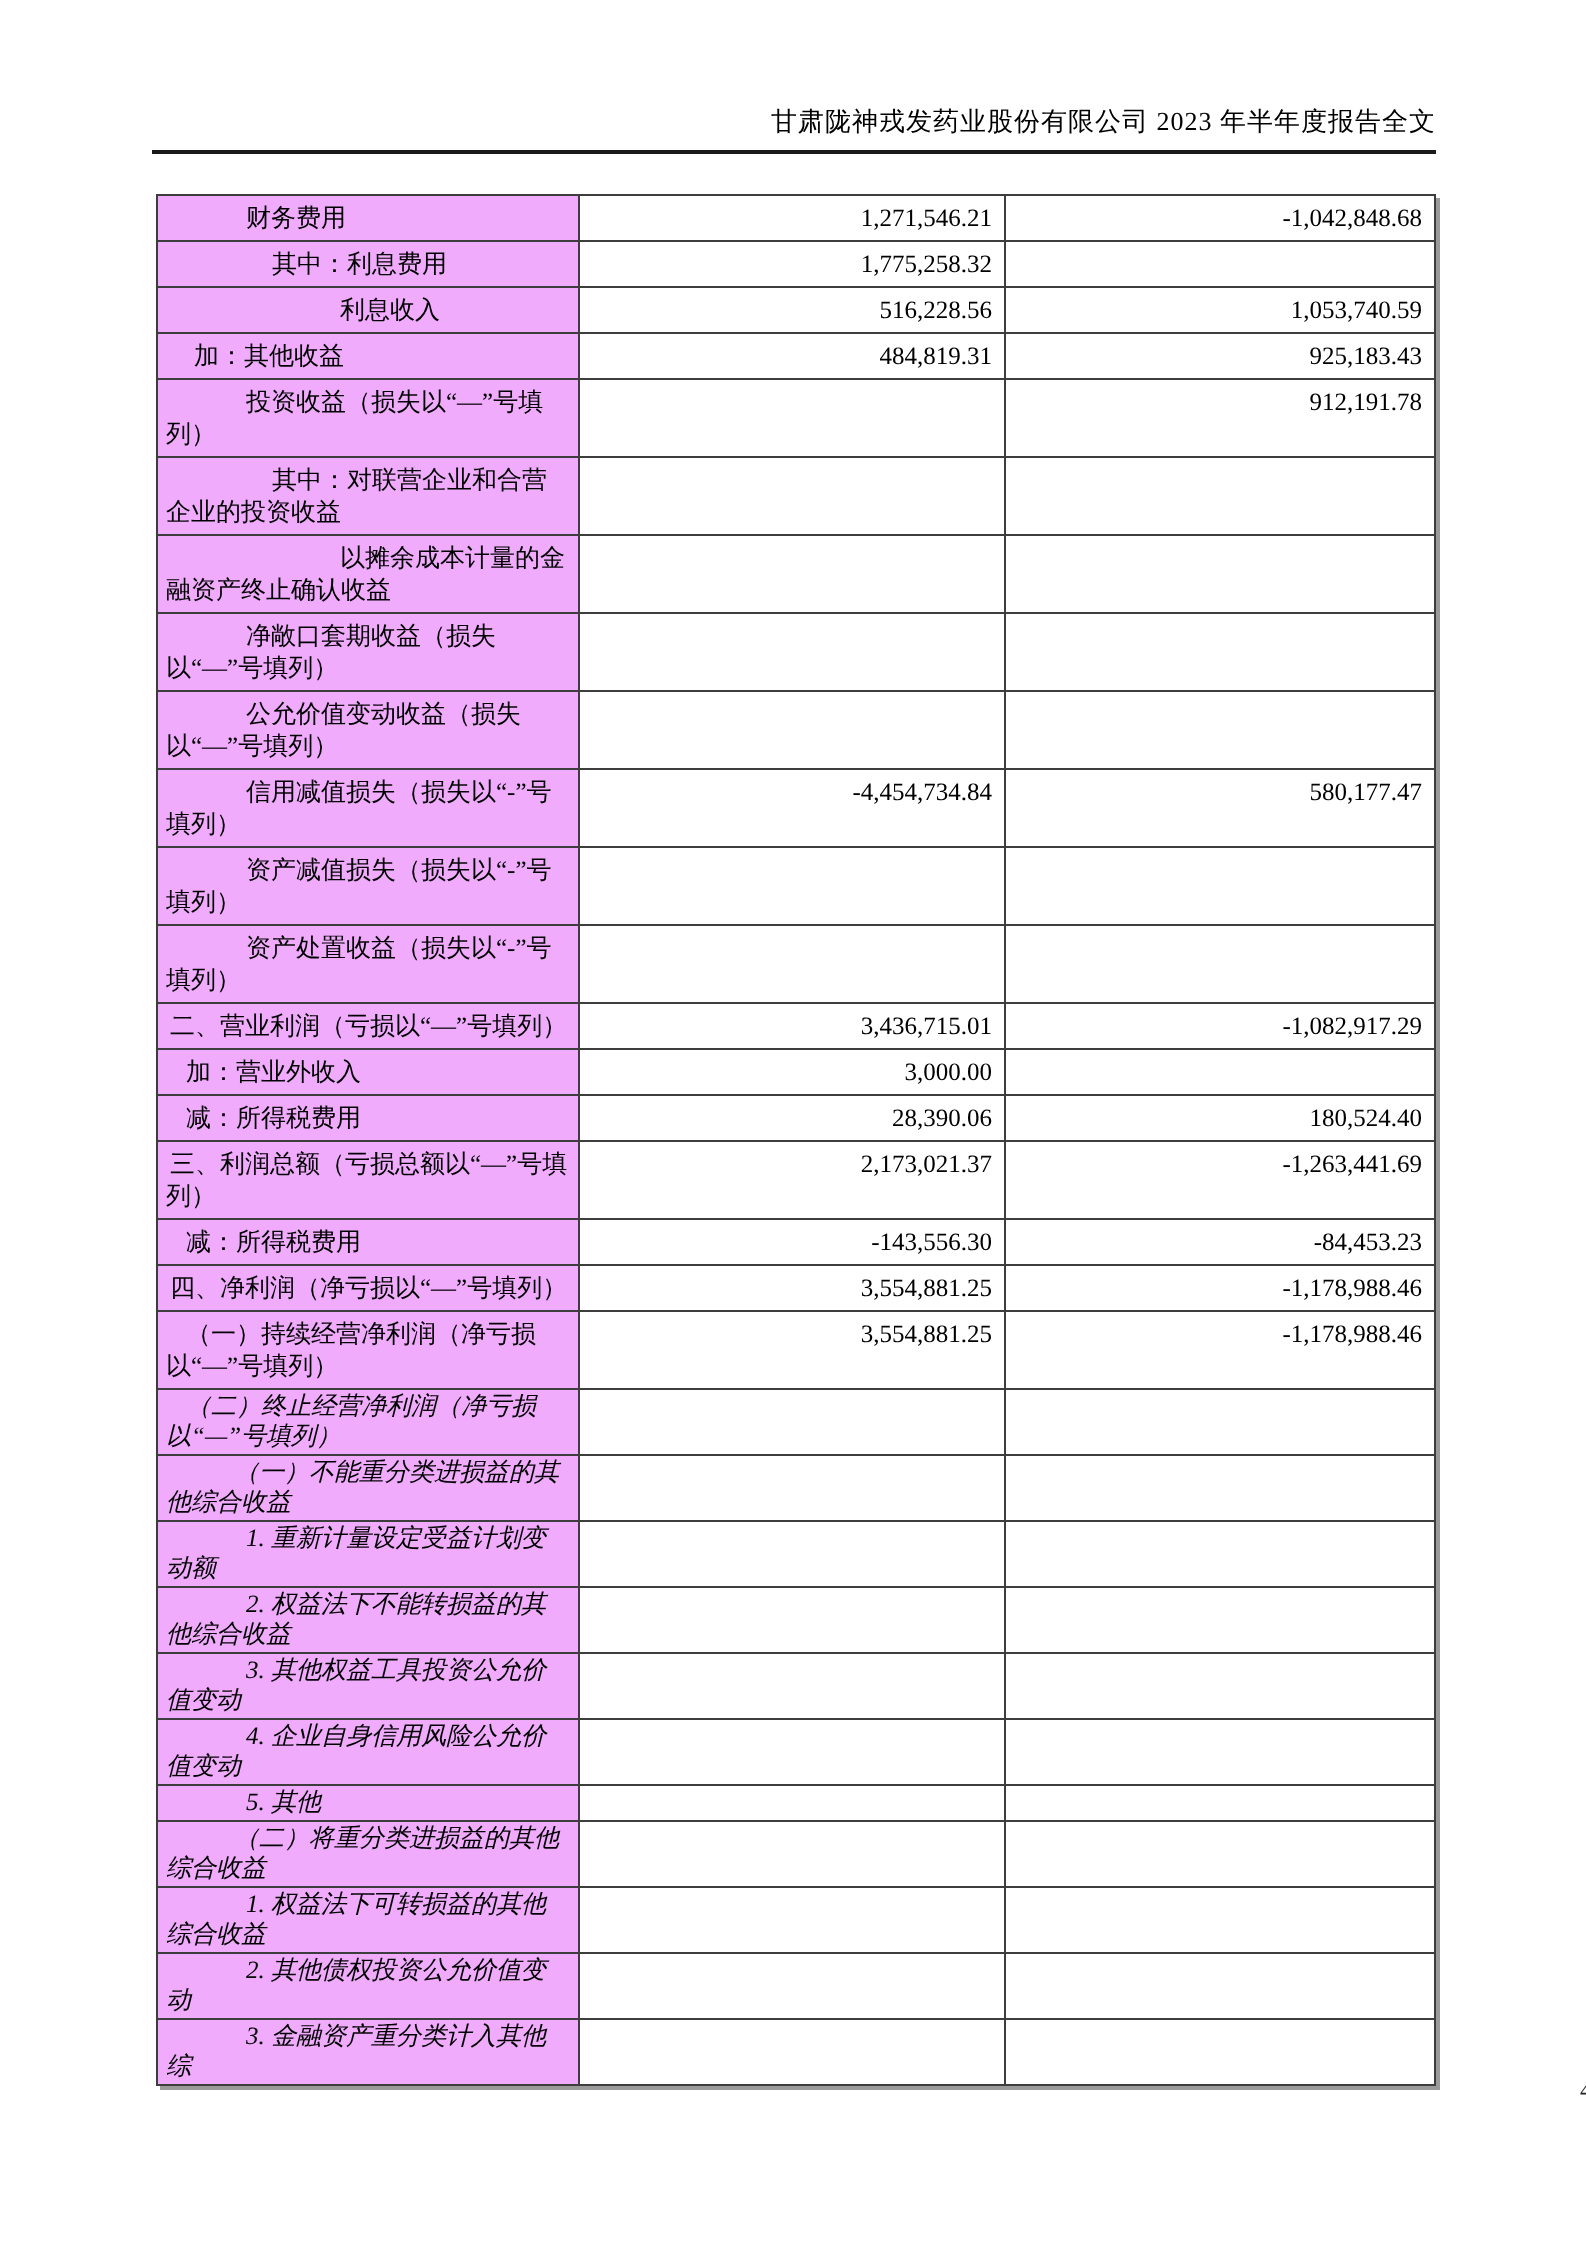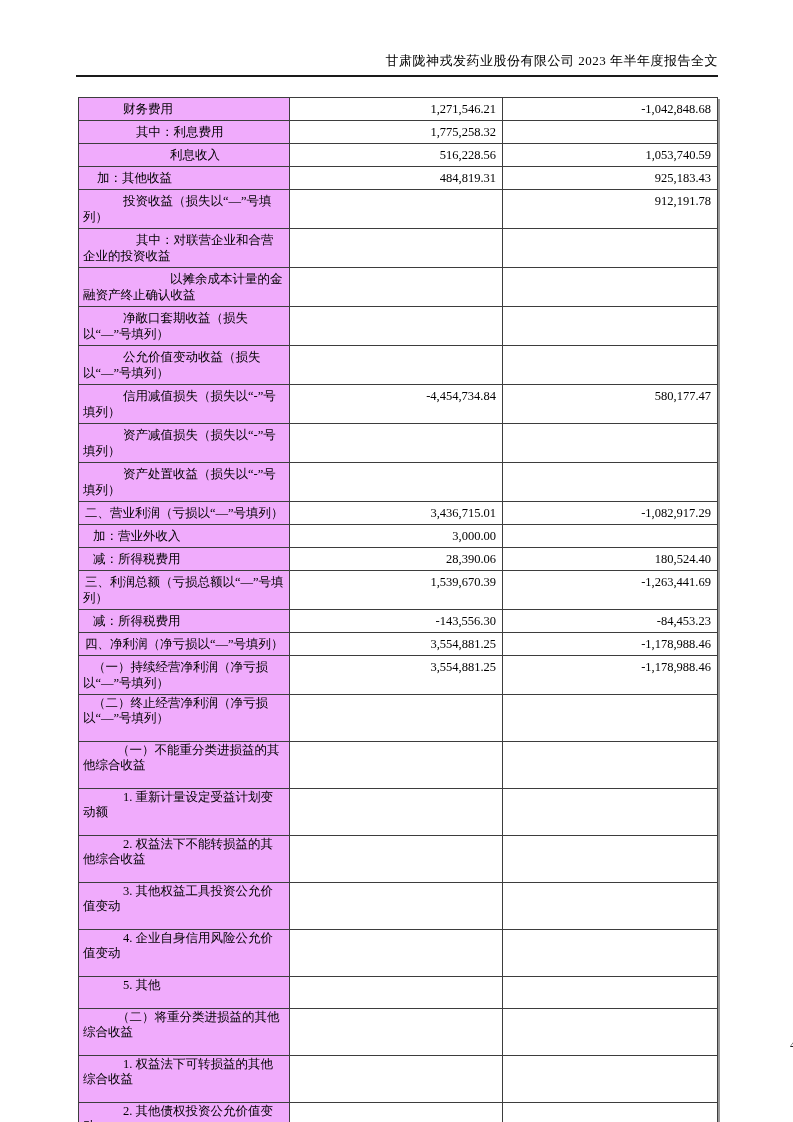--- a/index.html
+++ b/index.html
@@ -47,22 +47,23 @@
   }
   td.num {
     background: #ffffff;
     text-align: right;
     padding: 3px 6px;
     line-height: 16px;
     white-space: nowrap;
   }
   tr.tight td.label, tr.tight td.num {
     padding-top: 1px;
-    padding-bottom: 15px;
+    padding-bottom: 1px;
     line-height: 15px;
+    font-style: italic;
   }
   
   .ind0 { text-indent: 2px; }
   .ind1 { text-indent: 10px; }
   .ind2 { text-indent: 14px; }
   .ind3 { text-indent: 34px; }
   .ind4 { text-indent: 40px; }
   .ind5 { text-indent: 53px; margin-top: 48px; }
   .ind6 { text-indent: 87px; }
   .page-number {
@@ -157,21 +158,21 @@
         <td class="num">3,000.00</td>
         <td class="num"></td>
       </tr>
       <tr>
         <td class="label ind1">减：所得税费用</td>
         <td class="num">28,390.06</td>
         <td class="num">180,524.40</td>
       </tr>
       <tr>
         <td class="label ind0">三、利润总额（亏损总额以“—”号填列）</td>
-        <td class="num">1,539,670.39</td>
+        <td class="num">2,173,021.37</td>
         <td class="num">-1,263,441.69</td>
       </tr>
       <tr>
         <td class="label ind1">减：所得税费用</td>
         <td class="num">-143,556.30</td>
         <td class="num">-84,453.23</td>
       </tr>
       <tr>
         <td class="label ind0">四、净利润（净亏损以“—”号填列）</td>
         <td class="num">3,554,881.25</td>

